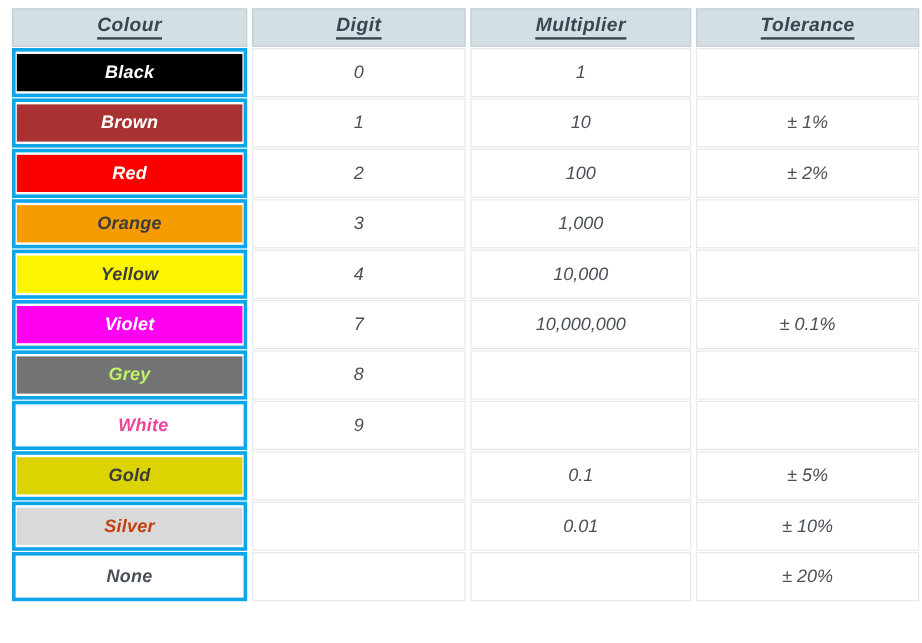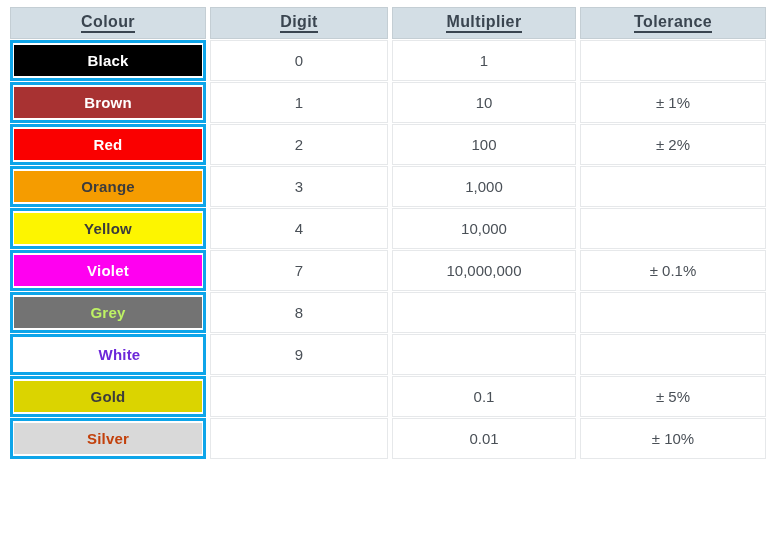--- a/index.html
+++ b/index.html
@@ -14,20 +14,21 @@
     overflow: hidden;
   }
 
   #resistor-table-wrap {
     position: relative;
     width: 764px;
     height: 536px;
     box-sizing: border-box;
     padding: 6px 8px 8px 6px;
     background: #ffffff;
+    font-style: italic;
   }
 
   table.rc-table {
     width: 754px;
     border-collapse: separate;
     border-spacing: 4px 1px;
     table-layout: fixed;
     margin: 0;
   }
 
@@ -172,21 +173,21 @@
             <div class="swatch" style="background: rgb(115, 115, 115); color: #bef264;">
               <span>Grey</span>
             </div>
           </td>
           <td class="val-cell">8</td>
           <td class="val-cell empty"></td>
           <td class="val-cell empty"></td>
         </tr>
         <tr>
           <td class="colour-cell">
-            <div class="swatch" style="background: rgb(255, 255, 255); color: #6d28d9; margin-left: 24px;">
+            <div class="swatch" style="background: rgb(255, 255, 255); color: #ec4899; margin-left: 24px;">
               <span>White</span>
             </div>
           </td>
           <td class="val-cell">9</td>
           <td class="val-cell empty"></td>
           <td class="val-cell empty"></td>
         </tr>
         <tr>
           <td class="colour-cell">
             <div class="swatch" style="background: rgb(219, 212, 0); color: rgb(60, 60, 60);">
@@ -199,16 +200,26 @@
         </tr>
         <tr>
           <td class="colour-cell">
             <div class="swatch" style="background: rgb(217, 217, 217); color: #c2410c;">
               <span>Silver</span>
             </div>
           </td>
           <td class="val-cell empty"></td>
           <td class="val-cell">0.01</td>
           <td class="val-cell">± 10%</td>
+        </tr>
+        <tr>
+          <td class="colour-cell">
+            <div class="swatch" style="background: rgb(255, 255, 255); color: rgb(74, 80, 87);">
+              <span>None</span>
+            </div>
+          </td>
+          <td class="val-cell empty"></td>
+          <td class="val-cell empty"></td>
+          <td class="val-cell">± 20%</td>
         </tr>
       </tbody>
   </table>
 </div>
 
 </body></html>

